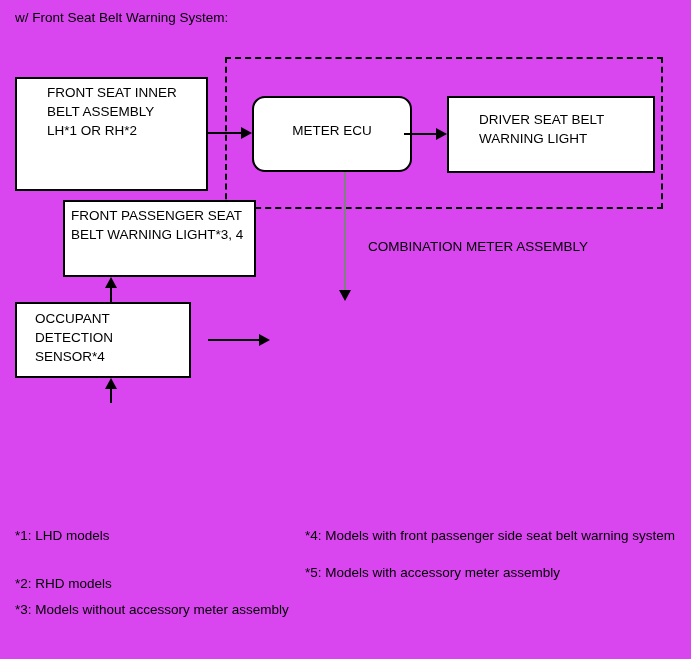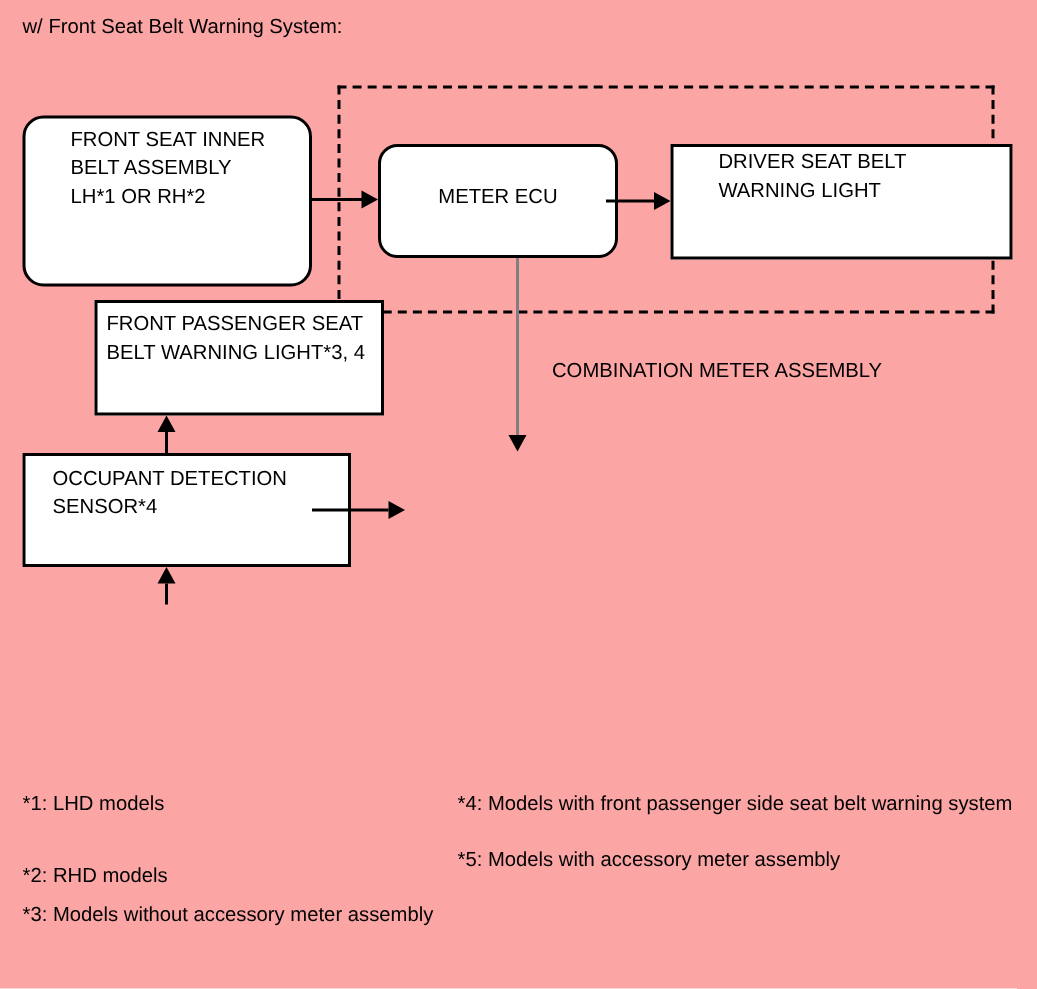--- a/index.html
+++ b/index.html
@@ -4,21 +4,21 @@
 <style>
   html, body {
     margin: 0;
     padding: 0;
     background: #ffffff;
   }
   #canvas {
     position: relative;
     width: 691px;
     height: 659px;
-    background: #fca5a5;
+    background: #d946ef;
     font-family: "Liberation Sans", sans-serif;
     color: #000000;
     overflow: hidden;
   }
   .title {
     position: absolute;
     left: 15px;
     top: 9px;
     font-size: 13.5px;
     line-height: 17px;
@@ -101,36 +101,36 @@
 </head>
 <body>
 
 <div id="canvas">
 
   <div class="title">w/ Front Seat Belt Warning System:</div>
 
   <div class="dashed-region" style="left:225px; top:57px; width:438px; height:152px;"></div>
   <div class="region-label" style="left:368px; top:214px;margin-top:24px;">COMBINATION METER ASSEMBLY</div>
 
-  <div class="box" style="left:15px; top:77px; width:193px; height:114px; padding:4px 8px 0 30px;border-radius:14px;">FRONT SEAT INNER
+  <div class="box" style="left:15px; top:77px; width:193px; height:114px; padding:4px 8px 0 30px;">FRONT SEAT INNER
 BELT ASSEMBLY
 LH*1 OR RH*2</div>
 
   <div class="box" style="left:15px; top:200px; width:193px; height:77px; padding:4px 4px 0 6px;margin-left:48px;">FRONT PASSENGER SEAT
 BELT WARNING LIGHT*3, 4</div>
 
-  <div class="box" style="left:15px; top:302px; width:219px; height:76px; padding:5px 8px 0 18px;">OCCUPANT DETECTION
+  <div class="box" style="left:15px; top:302px; width:176px; height:76px; padding:5px 8px 0 18px;">OCCUPANT DETECTION
 SENSOR*4</div>
 
 
   <div class="box" style="left:252px; top:96px; width:160px; height:76px; border-radius:13px; display:flex; align-items:center; justify-content:center; padding:0 0 8px 0;">
     <span>METER ECU</span>
   </div>
 
-  <div class="box" style="left:447px; top:96px; width:228px; height:77px; padding:0 6px 0 30px;">DRIVER SEAT BELT
+  <div class="box" style="left:447px; top:96px; width:208px; height:77px; padding:12px 6px 0 30px;">DRIVER SEAT BELT
 WARNING LIGHT</div>
 
 
   <div>
     <div class="hline" style="left:208px; top:132px; width:34px;"></div>
     <div class="head-right" style="left:241px; top:127px;"></div>
   </div>
 
   <div>
     <div class="hline" style="left:404px; top:133px; width:32px;"></div>

